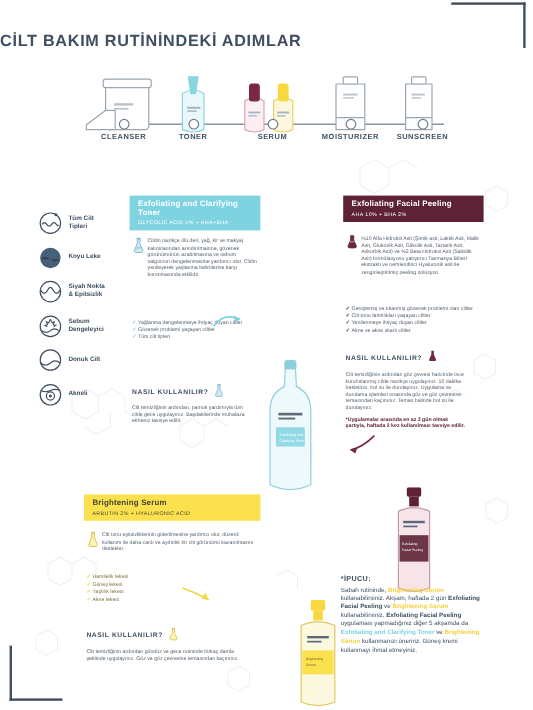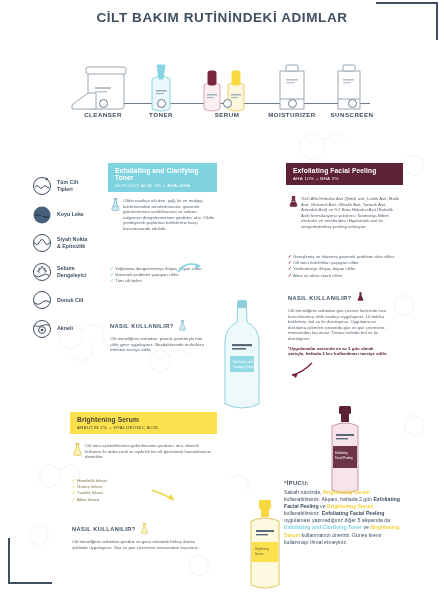--- a/index.html
+++ b/index.html
@@ -16,21 +16,21 @@
   
   .corner{position:absolute;border:2px solid #3f4f61;}
   .corner-tr{top:2px;right:6px;width:60px;height:36px;border-left:none;border-bottom:none;}
   .corner-bl{left:8px;bottom:8px;width:42px;height:44px;border-right:none;border-top:none;}
 
   
   .molecules{position:absolute;inset:0;pointer-events:none;opacity:.5;}
 
   
   .title{
-    position:absolute;top:10px;left:0;width:444px;text-align:center;
+    position:absolute;top:26px;left:0;width:444px;text-align:left;
     font-size:13.5px;font-weight:bold;letter-spacing:.6px;color:#3f4f61;
   }
   .routine{position:absolute;top:38px;left:62px;width:320px;height:85px;}
   .prod{position:absolute;bottom:0;text-align:center;}
   .axis{position:absolute;top:65px;left:12px;width:296px;height:1px;background:#6d7b8a;}
   .dot{position:absolute;top:61px;width:7px;height:7px;border-radius:50%;
        border:1px solid #6d7b8a;background:#fff;}
   .step-label{
     position:absolute;top:73px;font-size:6.2px;font-weight:bold;letter-spacing:.45px;
     color:#3f4f61;text-align:center;transform:translateX(-50%);

